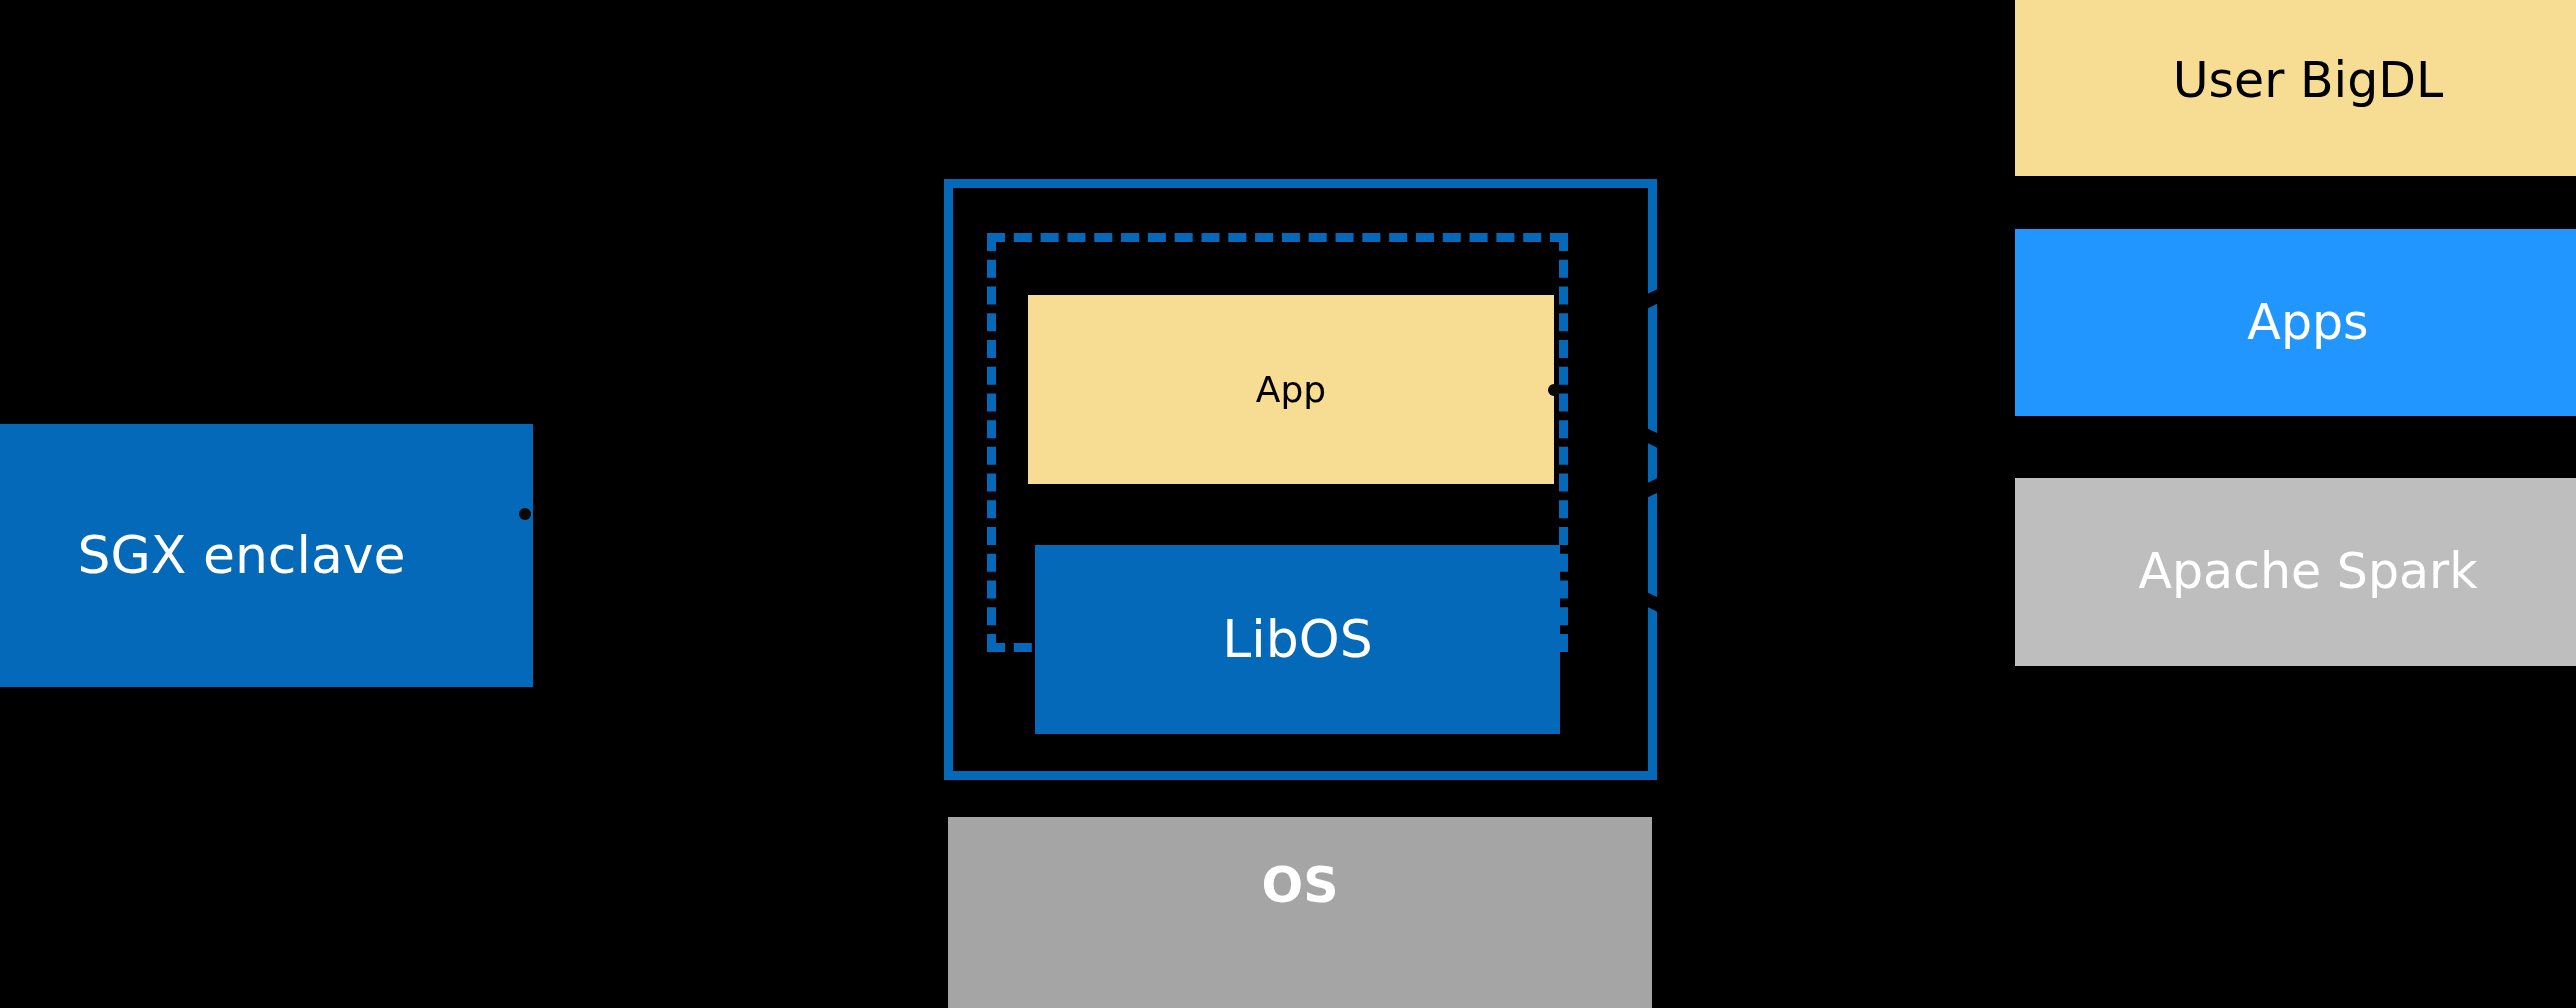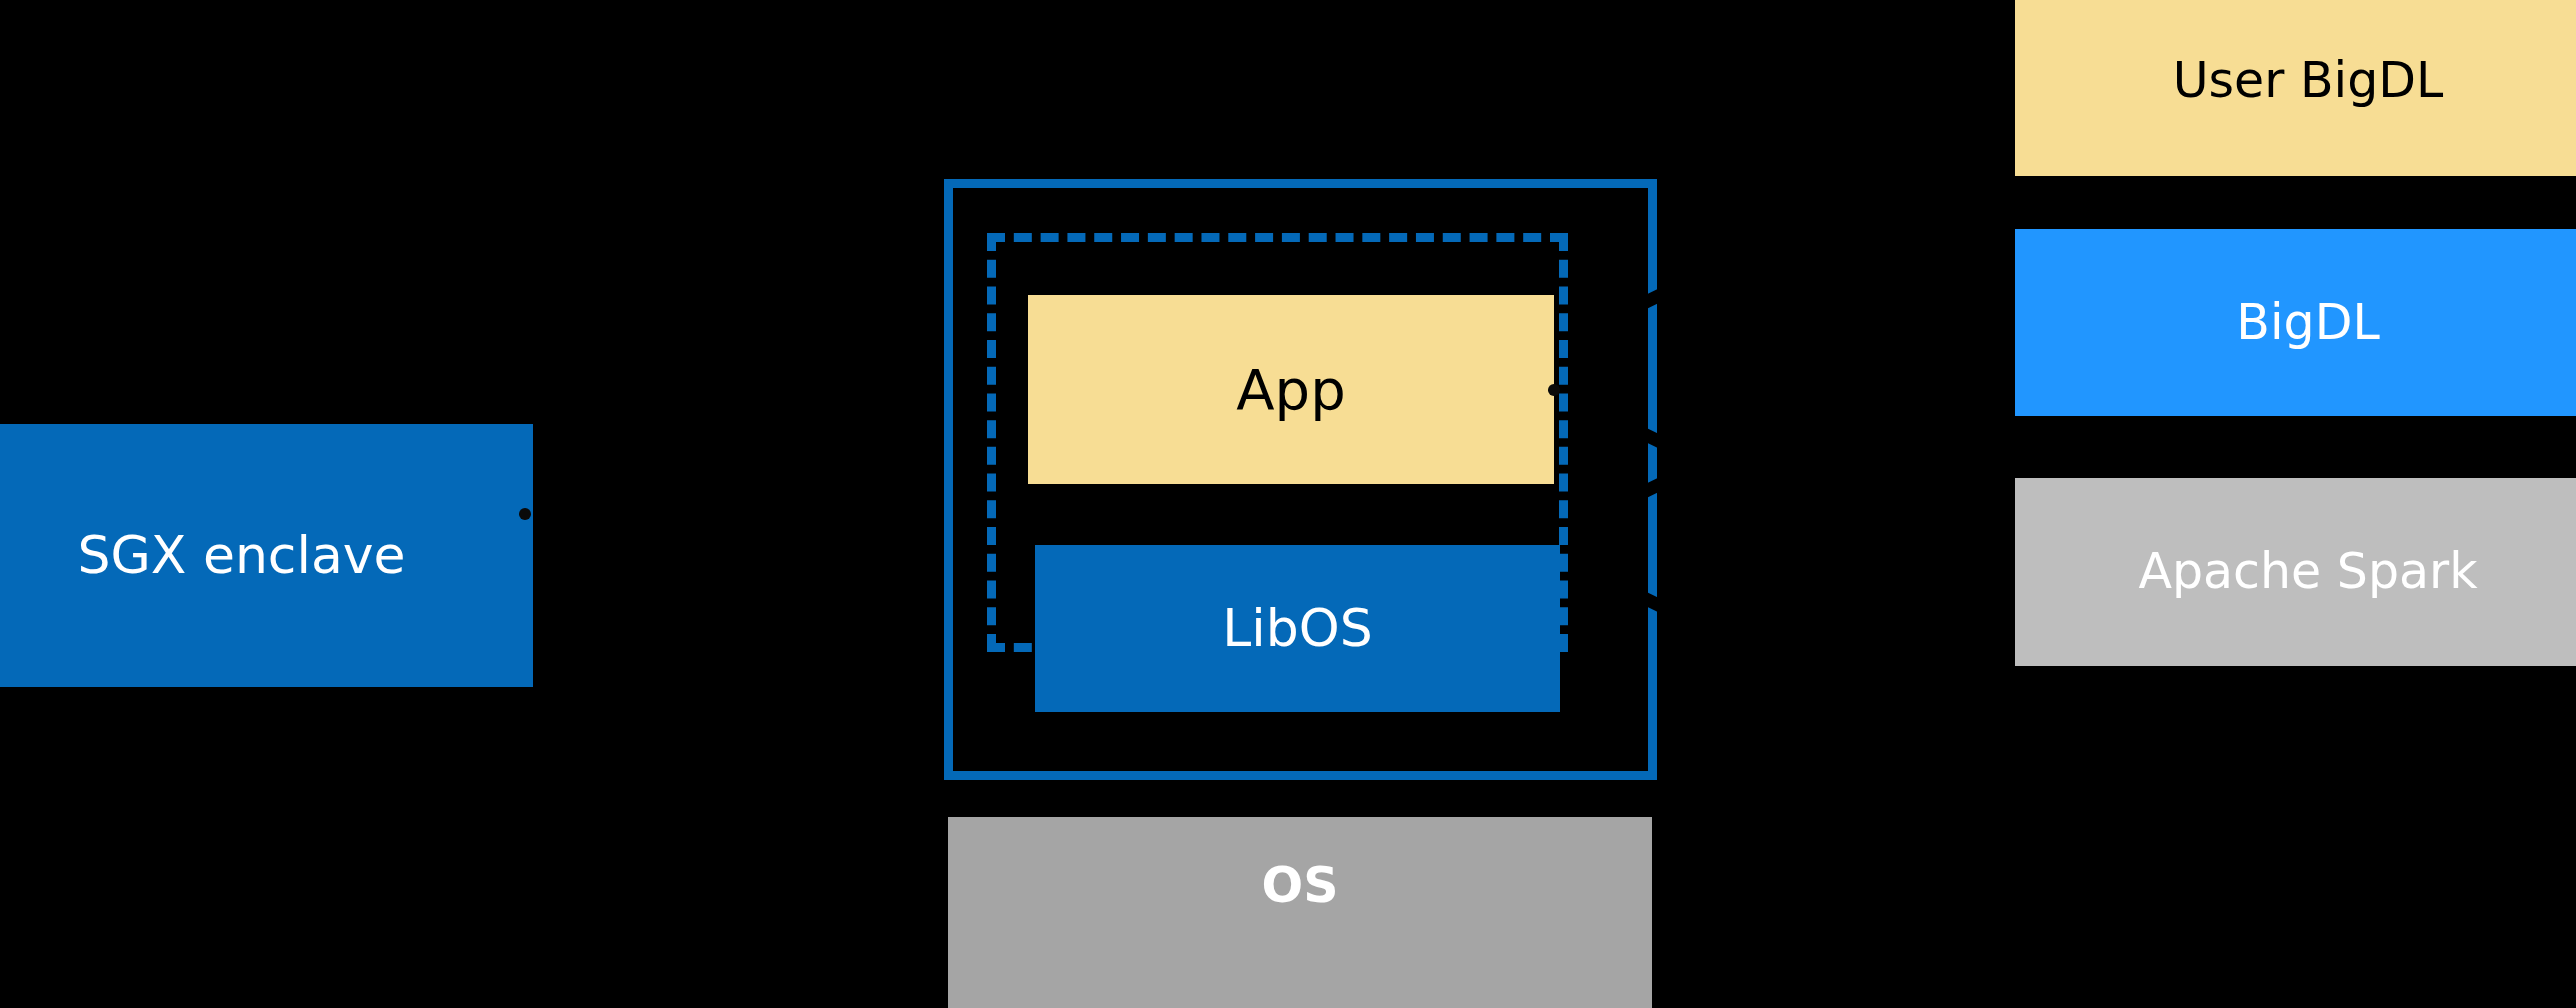--- a/index.html
+++ b/index.html
@@ -60,29 +60,29 @@
   }
 
   
   #app-box {
     left: 1028px;
     top: 295px;
     width: 526px;
     height: 189px;
     background: #F7DD94;
     color: #000000;
-    font-size: 56px;
+    font-size: 36px;
   }
 
   
   #libos-box {
     left: 1035px;
     top: 545px;
     width: 525px;
-    height: 167px;
+    height: 189px;
     background: #0469B8;
     color: #FFFFFF;
     font-size: 52px;
   }
 
   
   #os-box {
     left: 948px;
     top: 817px;
     width: 704px;
@@ -175,21 +175,21 @@
 
   <div class="box" id="os-box">
     <span>OS</span>
   </div>
 
   <div class="box" id="user-apps-box">
     <span>User BigDL</span>
   </div>
 
   <div class="box" id="bigdl-box">
-    <span>BigDL</span>
+    <span>Apps</span>
   </div>
 
   <div class="box" id="apache-spark-box">
     <span>Apache Spark</span>
   </div>
 
 </div>
 
 
 </body></html>

